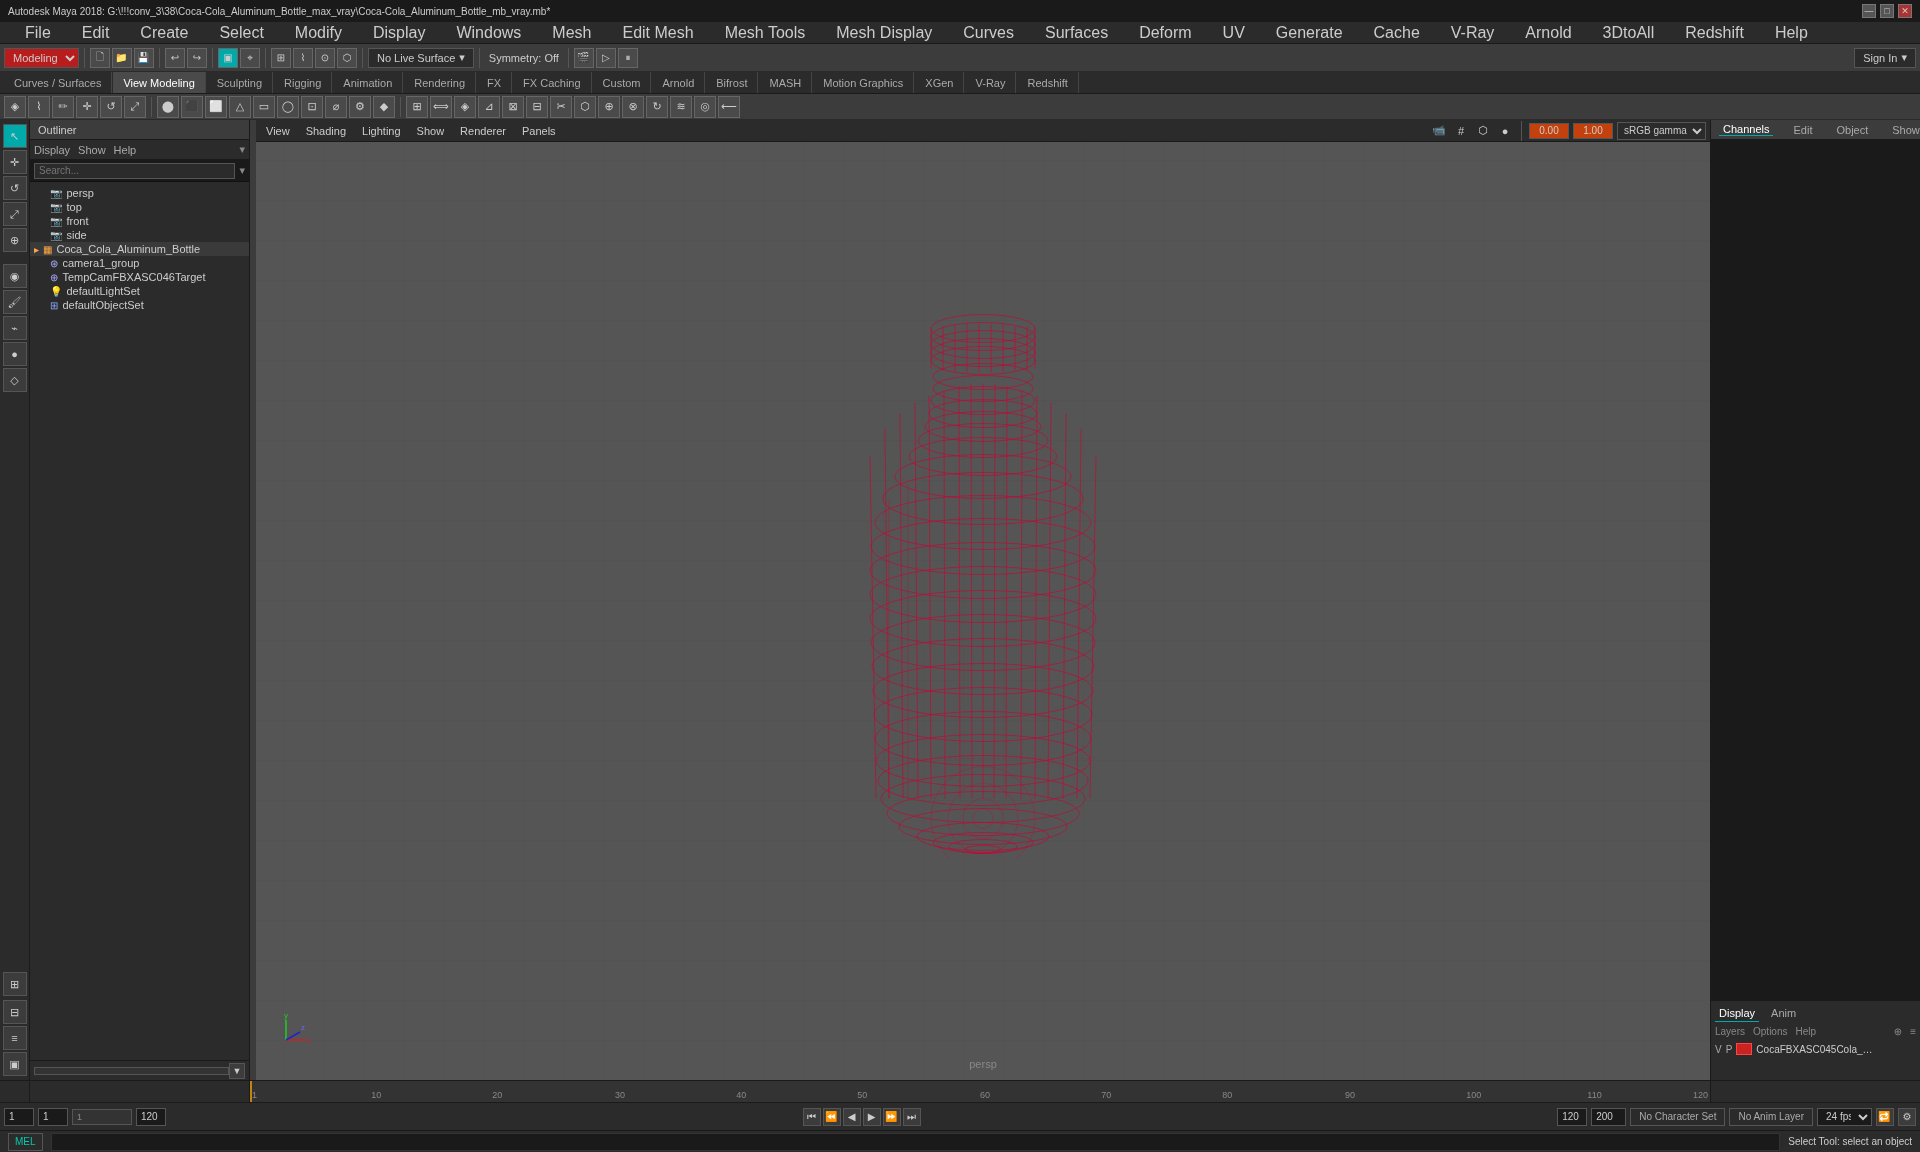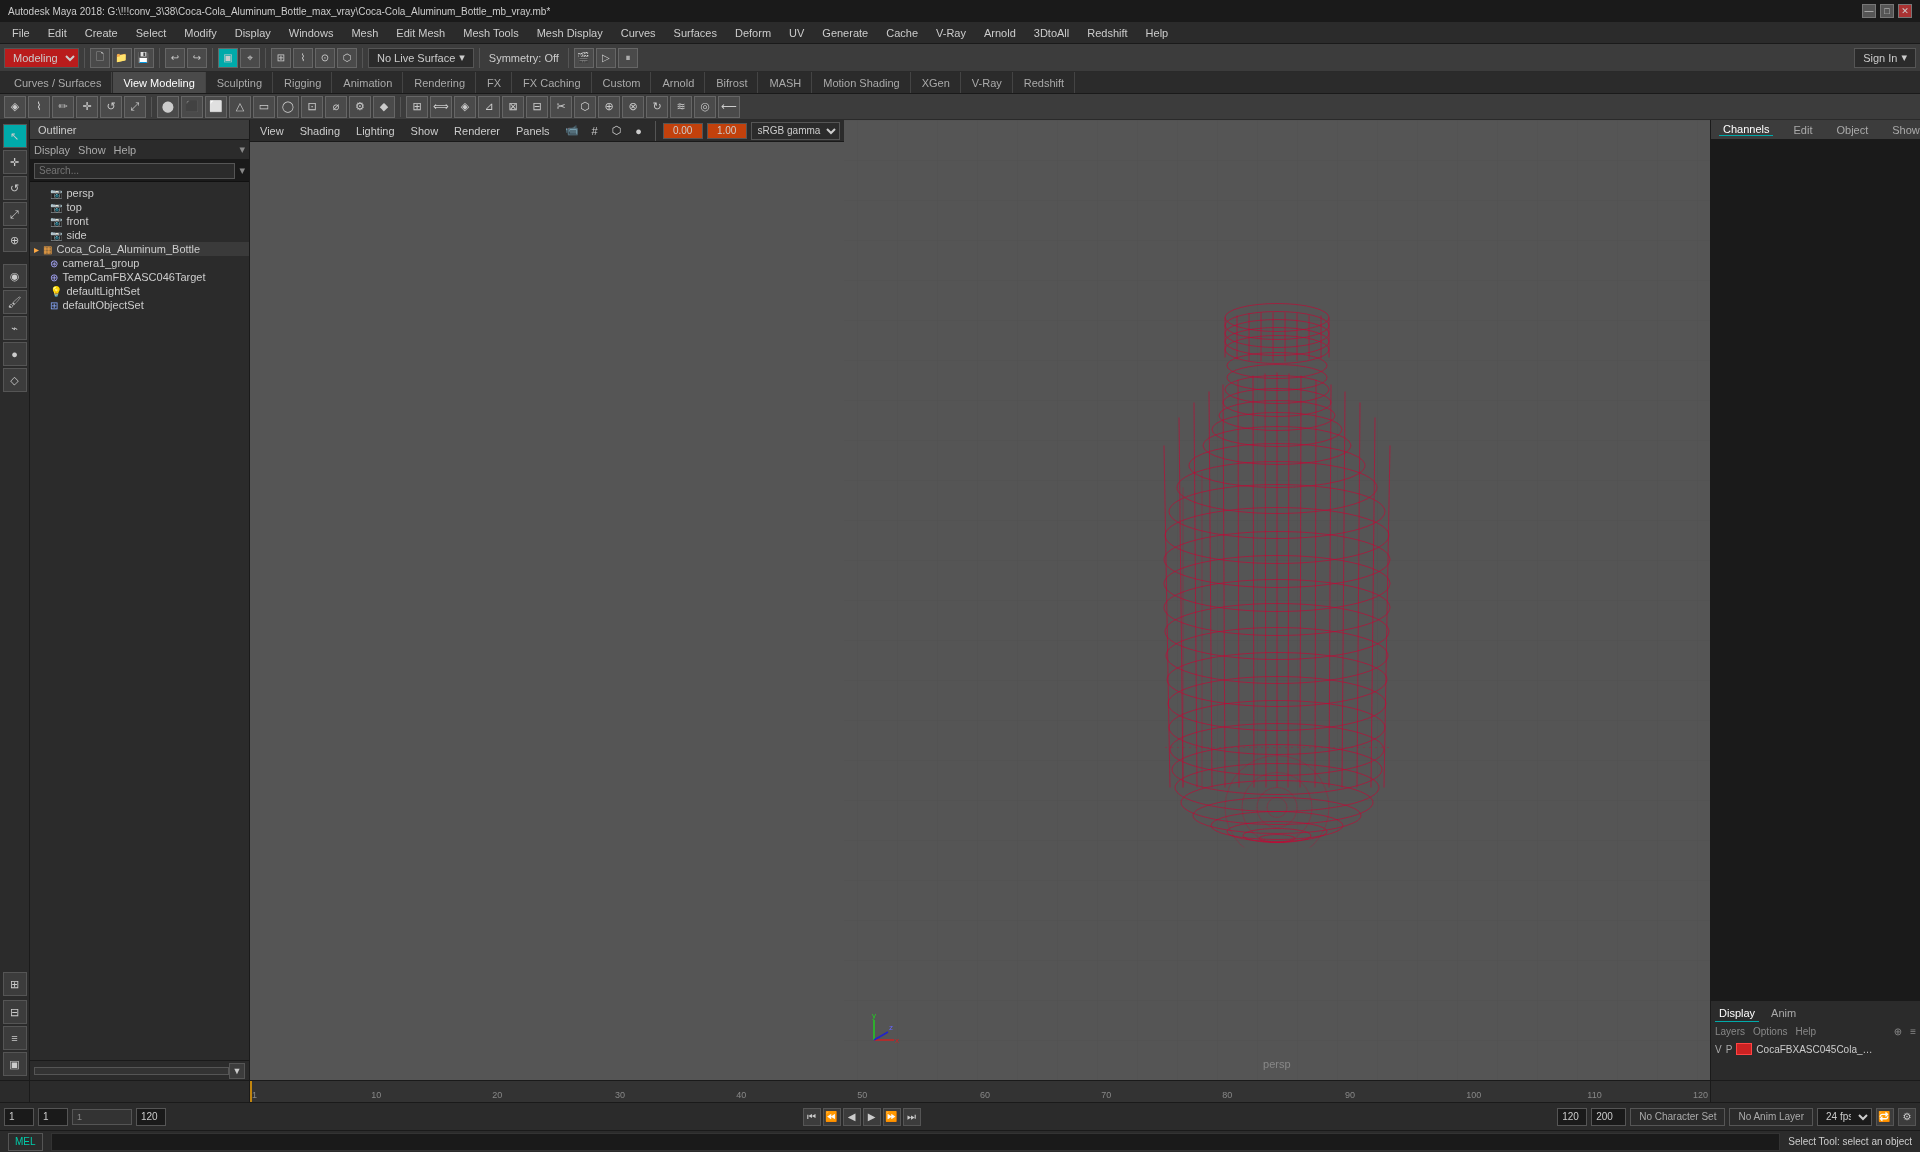--- a/index.html
+++ b/index.html
@@ -42,22 +42,23 @@
       display: flex;
       align-items: center;
       padding: 0 4px;
       gap: 2px;
       border-bottom: 1px solid #1a1a1a;
     }
     .menu-item {
       padding: 2px 8px;
       color: #cccccc;
       cursor: pointer;
-      font-size: 11px;
+      font-size: 16px;
       white-space: nowrap;
+      margin-left: 13px;
     }
 
     
     #toolbar1 {
       height: 28px;
       background: #3c3c3c;
       display: flex;
       align-items: center;
       padding: 0 4px;
       gap: 2px;
@@ -240,21 +241,22 @@
     .tree-item .icon { margin-right: 4px; font-size: 10px; color: #888; }
     .tree-item .camera-icon { color: #aaaaff; }
     .tree-item .scene-icon { color: #ffaa44; }
 
     
     #viewport {
       flex: 1;
       background: #555555;
       position: relative;
       display: flex;
-      flex-direction: row;
+      flex-direction: column;
+      margin-left: 6px;
     }
     #viewport-toolbar {
       height: 22px;
       background: #2b2b2b;
       display: flex;
       align-items: center;
       padding: 0 4px;
       gap: 4px;
       border-bottom: 1px solid #1a1a1a;
     }
@@ -572,21 +574,21 @@
     <div class="tab-item">Sculpting</div>
     <div class="tab-item">Rigging</div>
     <div class="tab-item">Animation</div>
     <div class="tab-item">Rendering</div>
     <div class="tab-item">FX</div>
     <div class="tab-item">FX Caching</div>
     <div class="tab-item">Custom</div>
     <div class="tab-item">Arnold</div>
     <div class="tab-item">Bifrost</div>
     <div class="tab-item">MASH</div>
-    <div class="tab-item">Motion Shading</div>
+    <div class="tab-item">Motion Graphics</div>
     <div class="tab-item">XGen</div>
     <div class="tab-item">V-Ray</div>
     <div class="tab-item">Redshift</div>
   </div>
 
 <div id="tool-icons-bar">
 
   <div class="tool-icon">◈</div>
   <div class="tool-icon">⌇</div>
   <div class="tool-icon">✏</div>

